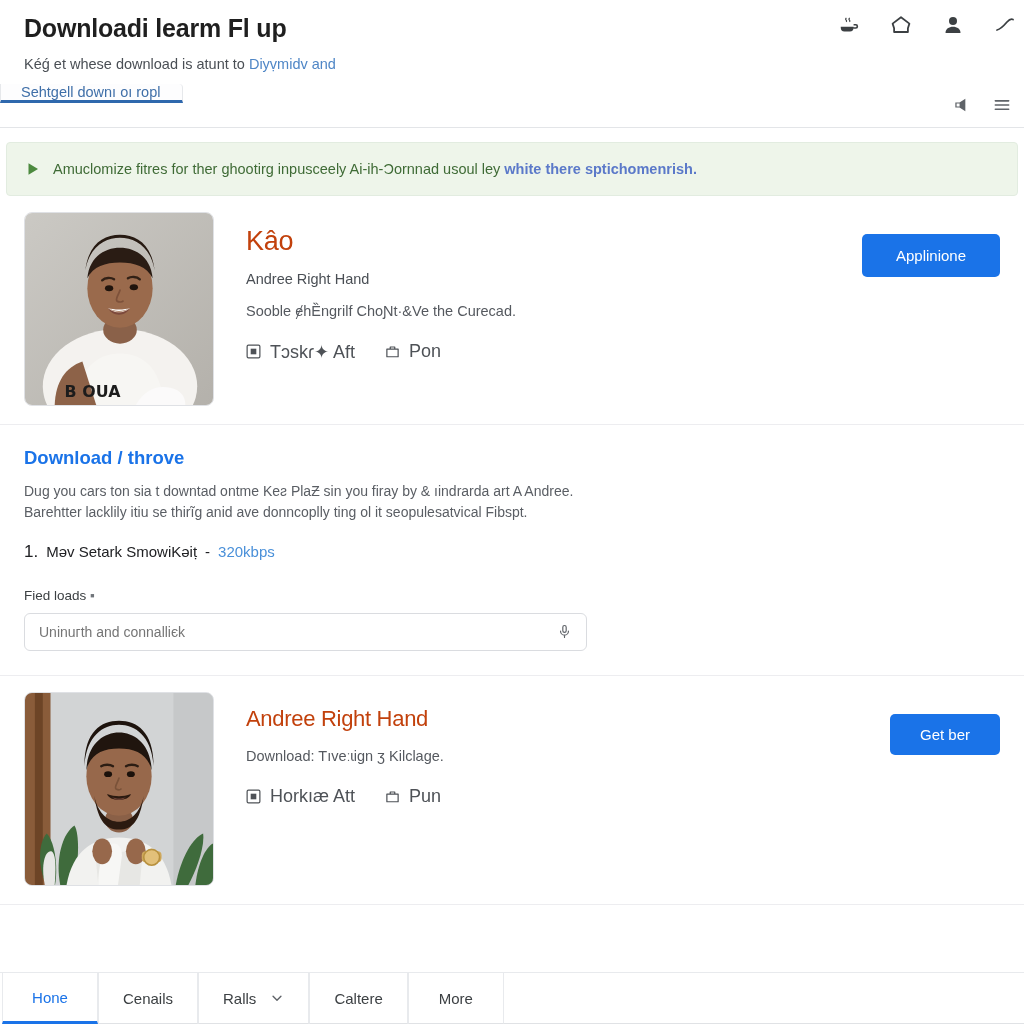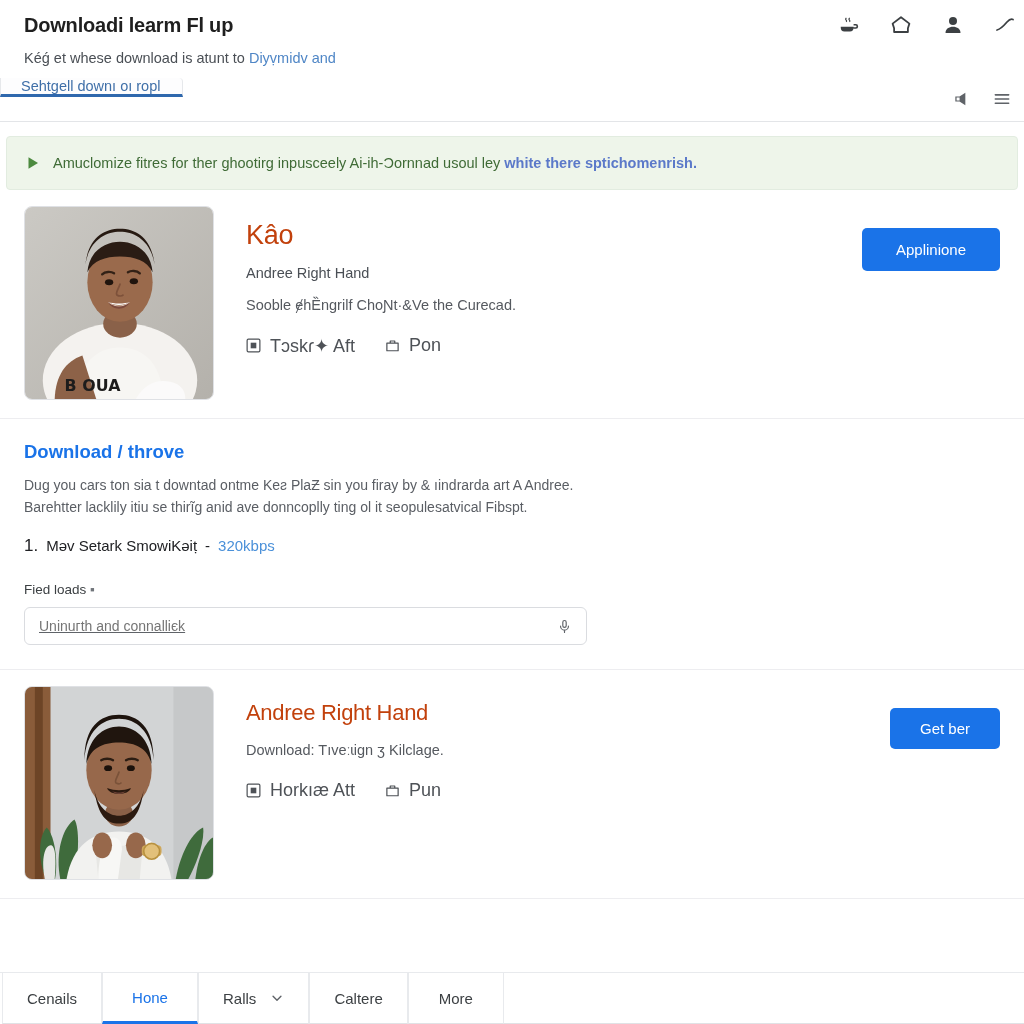--- a/index.html
+++ b/index.html
@@ -13,21 +13,21 @@
   .page { width: 1024px; height: 1024px; position: relative; display: flex; flex-direction: column; }
 
   
   .header {
     position: relative;
     padding: 14px 24px 10px 24px;
     background: #ffffff;
     flex: 0 0 auto;
   }
   .header-title {
-    font-size: 20px;
+    font-size: 25px;
     font-weight: 700;
     letter-spacing: -0.2px;
     color: #1f1f1f;
     line-height: 1.15;
   }
   .header-sub {
     margin-top: 12px;
     font-size: 14.5px;
     color: #4a4f55;
     line-height: 1.3;
@@ -135,21 +135,20 @@
     border: 1px solid #dadce0;
     border-radius: 6px;
     background: #ffffff;
     display: flex; align-items: center;
     padding: 0 14px;
   }
   .field-input {
     flex: 1 1 auto; border: none; outline: none;
     font-family: inherit; font-size: 14px; color: #5f6368;
     background: transparent;
-    text-decoration: underline;
   }
   .mic { color: #5f6368; display:flex; flex:0 0 auto; }
 
   .spacer { flex: 1 1 auto; }
 
   
   .bottom-tabs {
     flex: 0 0 auto;
     height: 52px;
     display: flex; align-items: stretch;
@@ -380,25 +379,25 @@
       </div>
       <div class="card-action">
         <button class="btn-primary small">Get ber</button>
       </div>
     </div>
   </div>
 
   <div class="spacer"></div>
 
   <div class="bottom-tabs">
+    <div class="btab active">
+      <span>Hone</span>
+    </div>
     <div class="btab">
       <span>Cenails</span>
-    </div>
-    <div class="btab active">
-      <span>Hone</span>
     </div>
     <div class="btab">
       <span>Ralls</span>
       <span class="chev">
         <svg width="14" height="14" viewBox="0 0 16 16" fill="none" stroke="currentColor" stroke-width="1.6" stroke-linecap="round" stroke-linejoin="round">
             <path d="M3.5 6l4.5 4.5L12.5 6"></path>
           </svg>
       </span>
     </div>
     <div class="btab">

